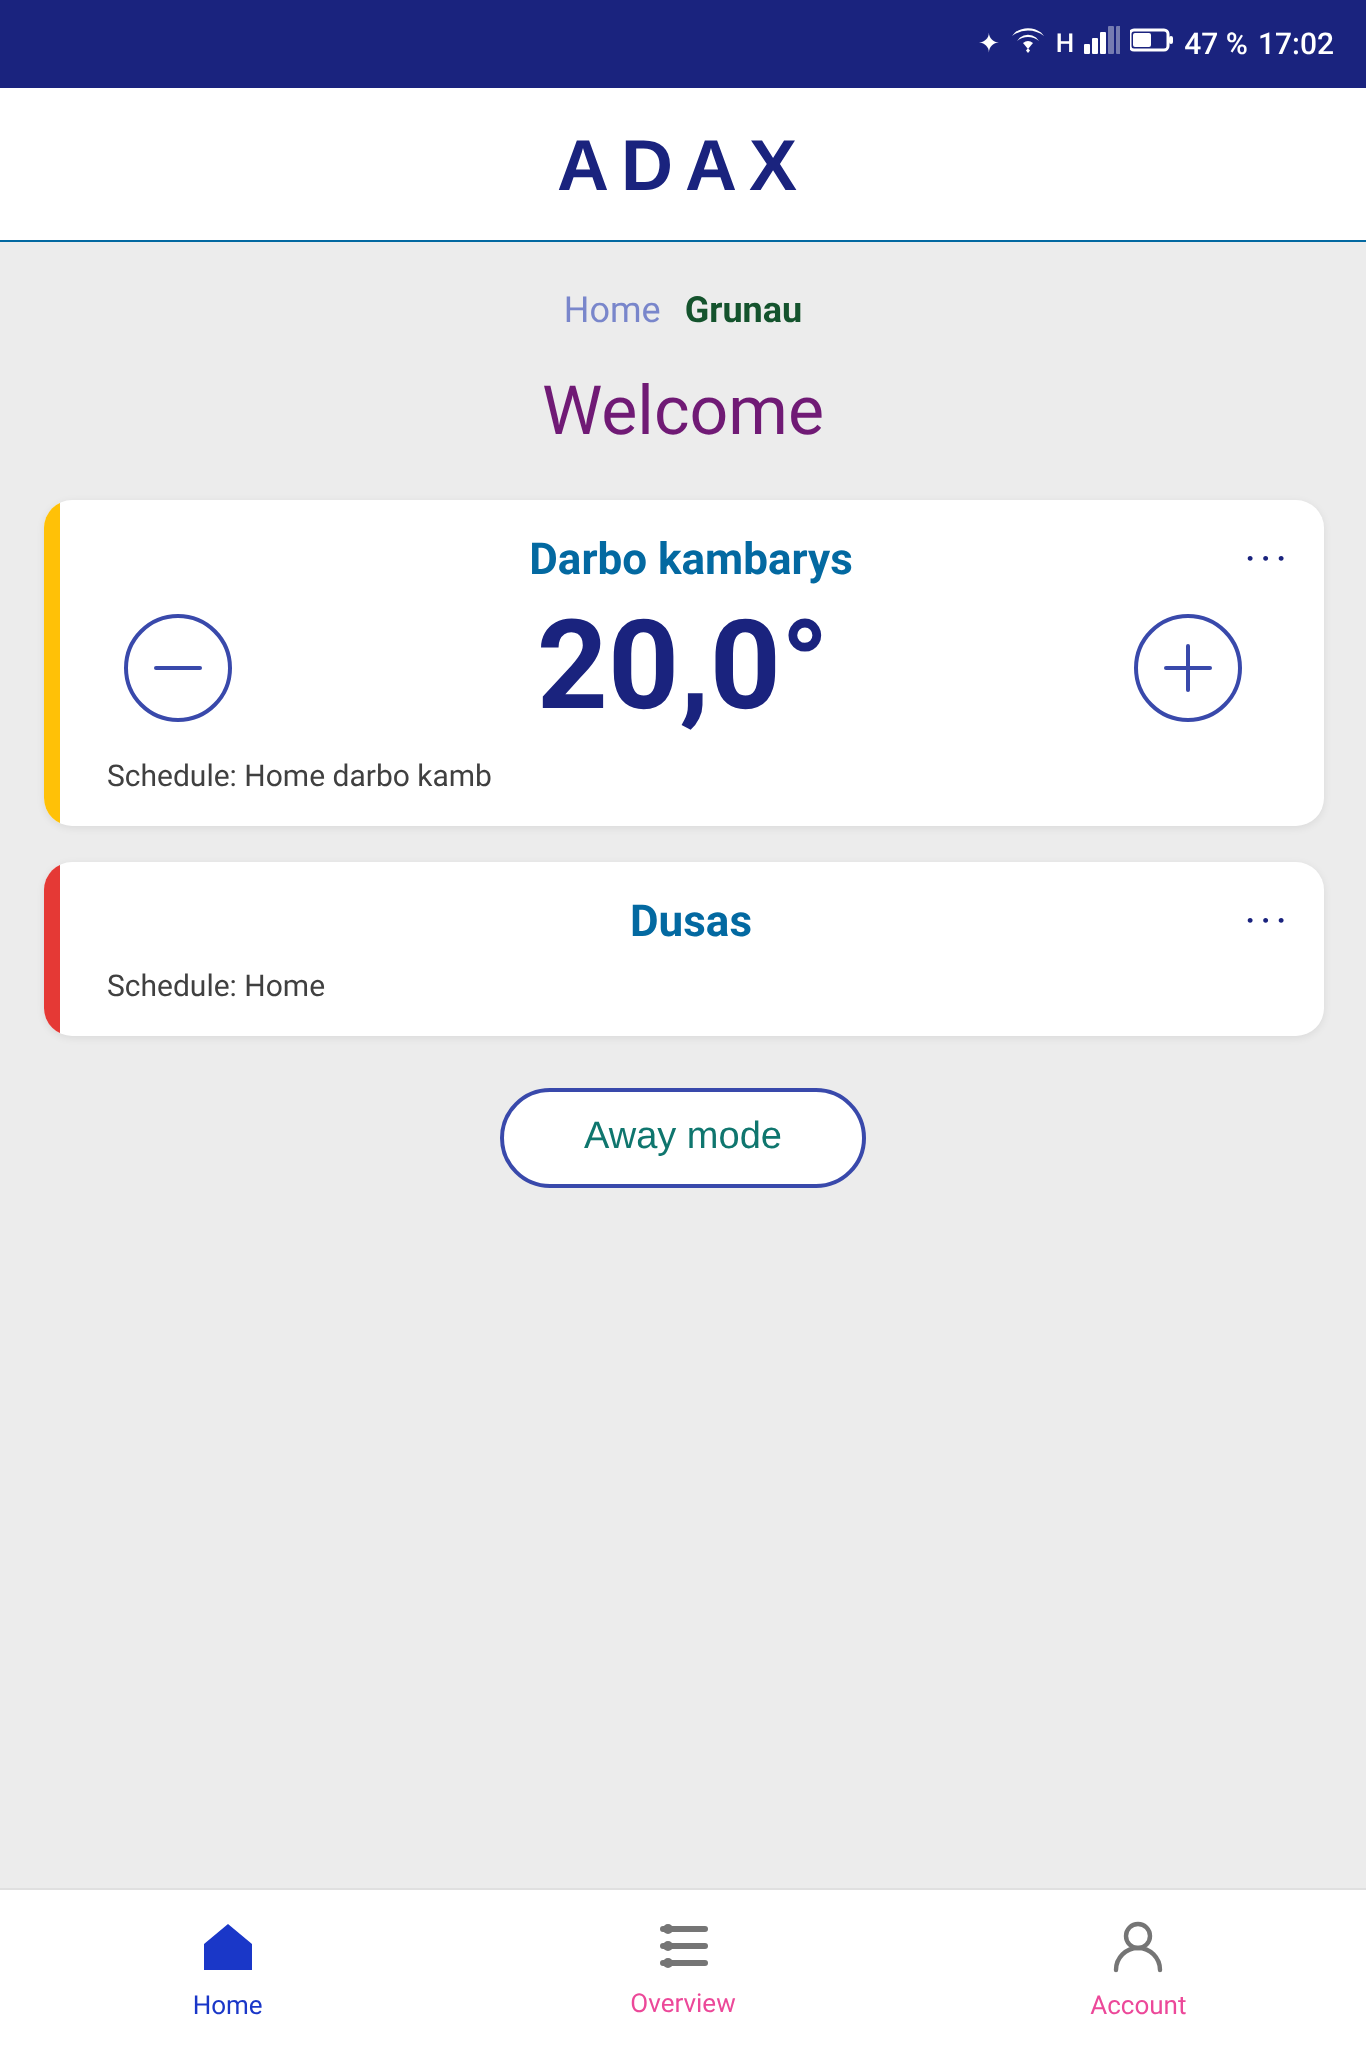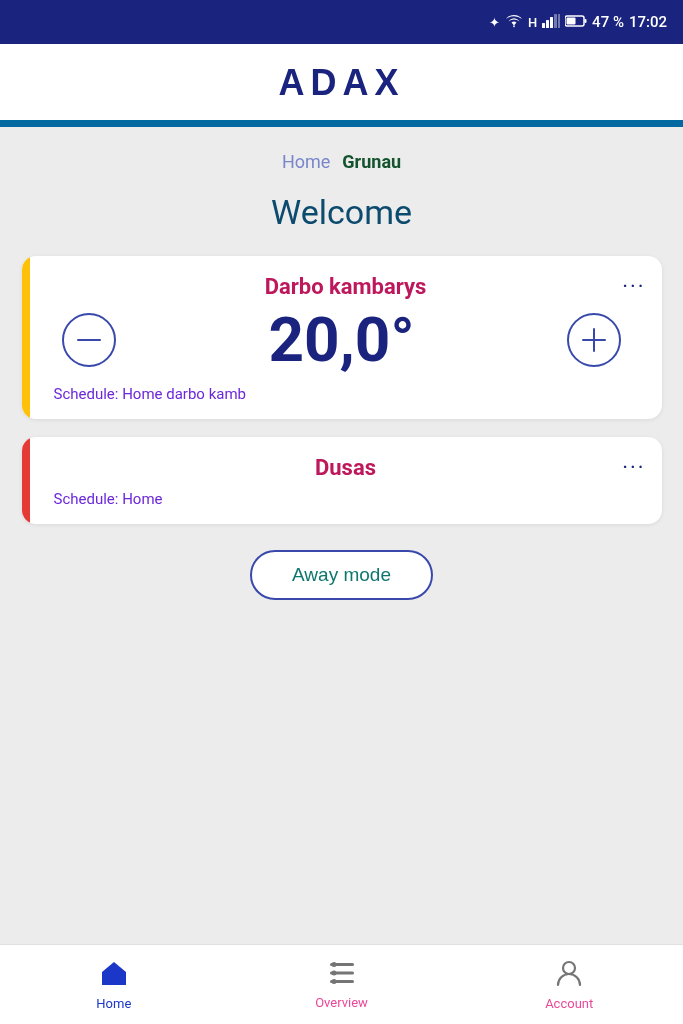--- a/index.html
+++ b/index.html
@@ -39,21 +39,21 @@
       font-size: 13px;
     }
 
     
     .header {
       background: white;
       display: flex;
       align-items: center;
       justify-content: center;
       padding: 18px 0 16px;
-      border-bottom: 7px solid #0369a1;
+      border-bottom: 1px solid #0369a1;
       flex-shrink: 0;
     }
 
     .logo-text {
       font-size: 36px;
       font-weight: 900;
       color: #1a237e;
       letter-spacing: 6px;
       font-family: 'Arial Black', Arial, sans-serif;
       text-transform: uppercase;
@@ -86,21 +86,21 @@
     .breadcrumb-current {
       color: #14532d;
       font-size: 18px;
       font-weight: 700;
     }
 
     
     .welcome-title {
       font-size: 34px;
       font-weight: 400;
-      color: #0c4a6e;
+      color: #701a75;
       margin-bottom: 24px;
       text-align: right;
     }
 
     
     .device-card {
       background: white;
       border-radius: 14px;
       width: 100%;
       max-width: 640px;
@@ -129,21 +129,21 @@
       display: flex;
       align-items: center;
       justify-content: center;
       margin-bottom: 10px;
       padding-left: 8px;
     }
 
     .card-title {
       font-size: 22px;
       font-weight: 700;
-      color: #be185d;
+      color: #0369a1;
       text-align: center;
       flex: 1;
     }
 
     .card-menu {
       position: absolute;
       right: 16px;
       top: 18px;
       color: #1a237e;
       font-size: 22px;
@@ -177,21 +177,21 @@
 
     .temperature-display {
       font-size: 62px;
       font-weight: 700;
       color: #1a237e;
       text-align: left;
       line-height: 1;
     }
 
     .card-schedule {
-      color: #6d28d9;
+      color: #404040;
       font-size: 15px;
       padding-left: 12px;
     }
 
     
     .away-mode-btn {
       background: white;
       border: 2px solid #3949ab;
       border-radius: 30px;
       color: #0f766e;

